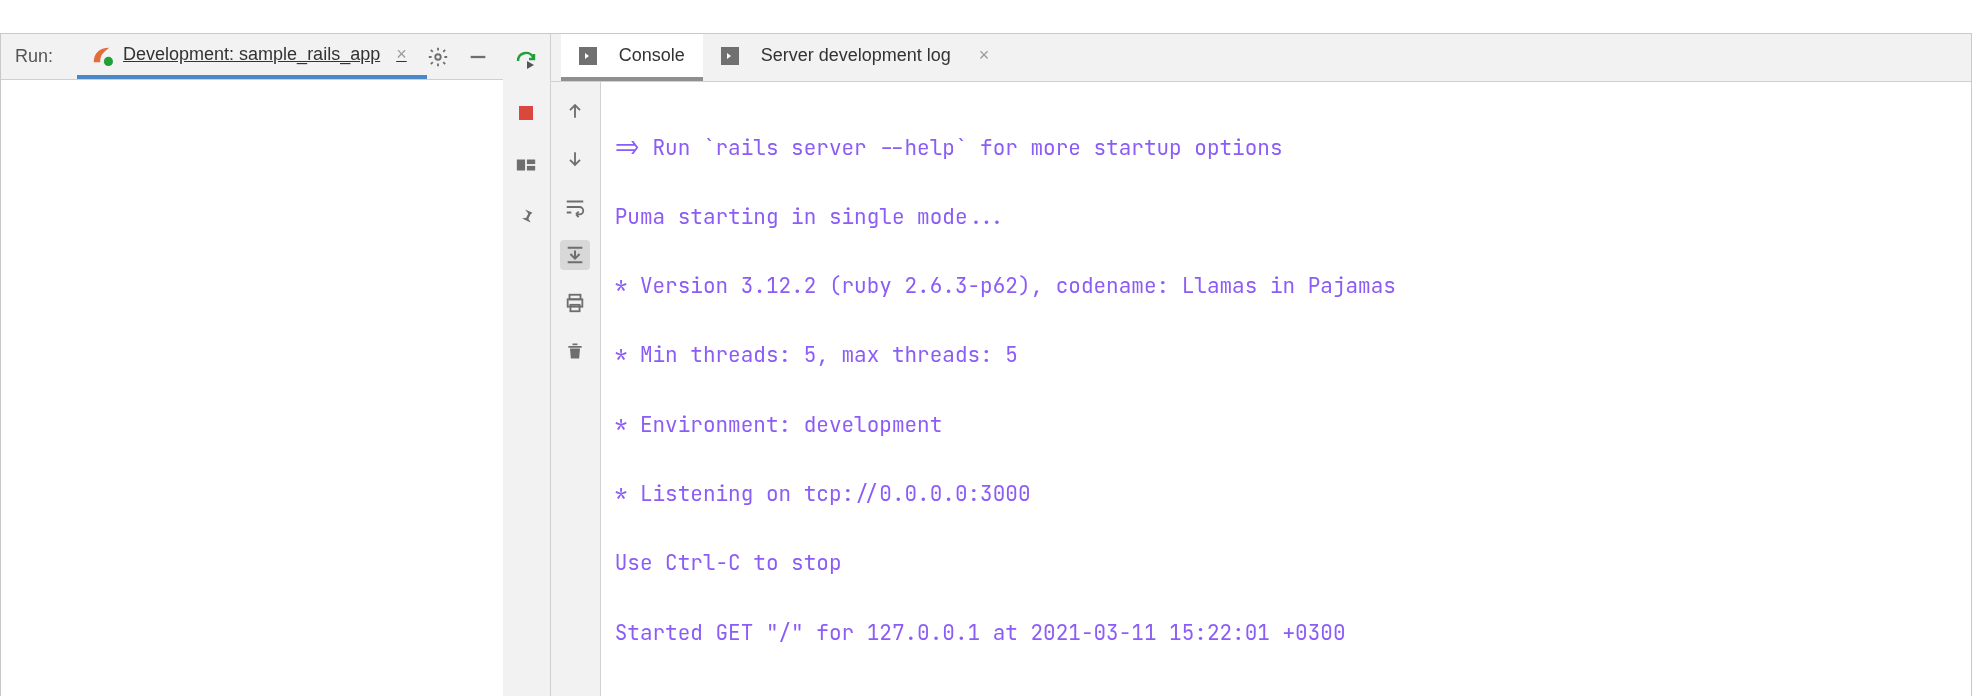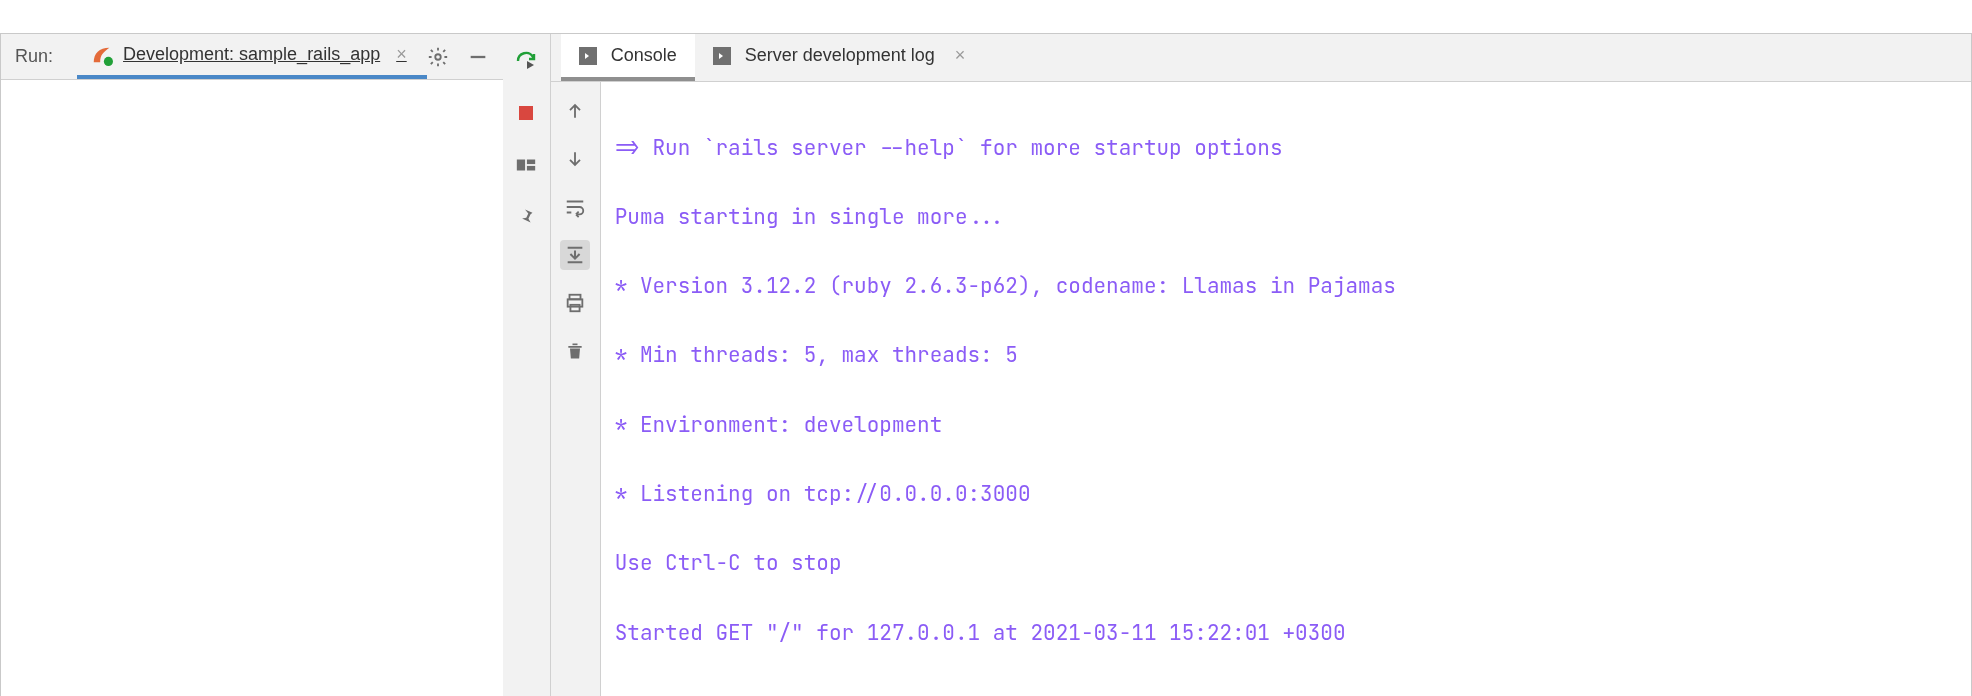--- a/index.html
+++ b/index.html
@@ -40,21 +40,21 @@
   .vbtn { width: 26px; height: 26px; display:flex; align-items:center; justify-content:center; color: var(--icon-gray); cursor: pointer; }
   .vbtn.rerun { color: var(--green); }
   .vbtn.stop .stopsq { width: 14px; height: 14px; background:#d9473f; }
 
   .inner-col { flex: 1; display: flex; flex-direction: column; min-width: 0; }
   .inner-tabs {
     height: 48px; background: var(--panelbg); border-bottom: 1px solid var(--tabborder);
     display: flex; align-items: stretch; padding-left: 10px; gap: 0;
   }
   .itab {
-    display:flex; align-items:center; gap:14px; padding:0 18px; font-size:18px;
+    display:flex; align-items:center; gap:22px; padding:0 18px; font-size:18px;
     border-bottom: 4px solid transparent; cursor:pointer;
   }
   .itab.active { background: var(--tabsel); border-bottom: 4px solid #8f8f8f; }
   .itab .sq { width:18px; height:18px; background:#707070; display:flex; align-items:center; justify-content:center; }
   .itab .sq svg { width:10px; height:10px; fill:#fff; }
 
   .console-row { flex:1; display:flex; min-height:0; }
   .ctoolbar {
     width: 50px; background: var(--panelbg); border-right:1px solid var(--tabborder);
     display:flex; flex-direction:column; align-items:center; padding-top:14px; gap:18px;
@@ -180,21 +180,21 @@
           <span class="cbtn">
               <svg width="20" height="20" viewBox="0 0 24 24" fill="currentColor">
                 <path d="M4 6h16v2H4zM6 9h12l-1 12H7z"></path>
                 <path d="M9 3h6v2H9z"></path>
               </svg>
             </span>
         </div>
 
         <div class="console">
 <span class="ln">=&gt; Run `rails server --help` for more startup options</span>
-<span class="ln">Puma starting in single more...</span>
+<span class="ln">Puma starting in single mode...</span>
 <span class="ln">* Version 3.12.2 (ruby 2.6.3-p62), codename: Llamas in Pajamas</span>
 <span class="ln">* Min threads: 5, max threads: 5</span>
 <span class="ln">* Environment: development</span>
 <span class="ln">* Listening on tcp://0.0.0.0:3000</span>
 <span class="ln">Use Ctrl-C to stop</span>
 <span class="ln">Started GET "/" for 127.0.0.1 at 2021-03-11 15:22:01 +0300</span>
 
 
 
 

